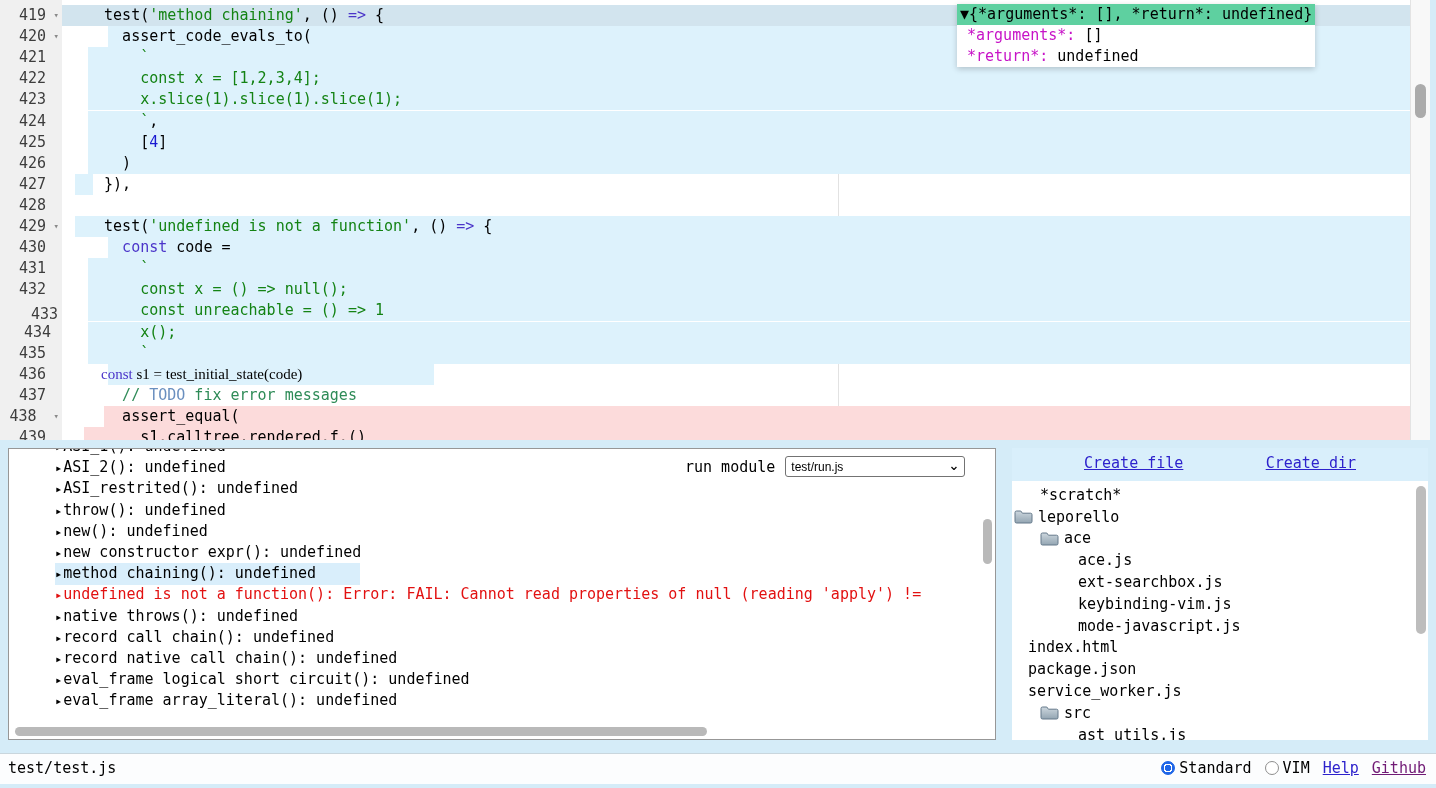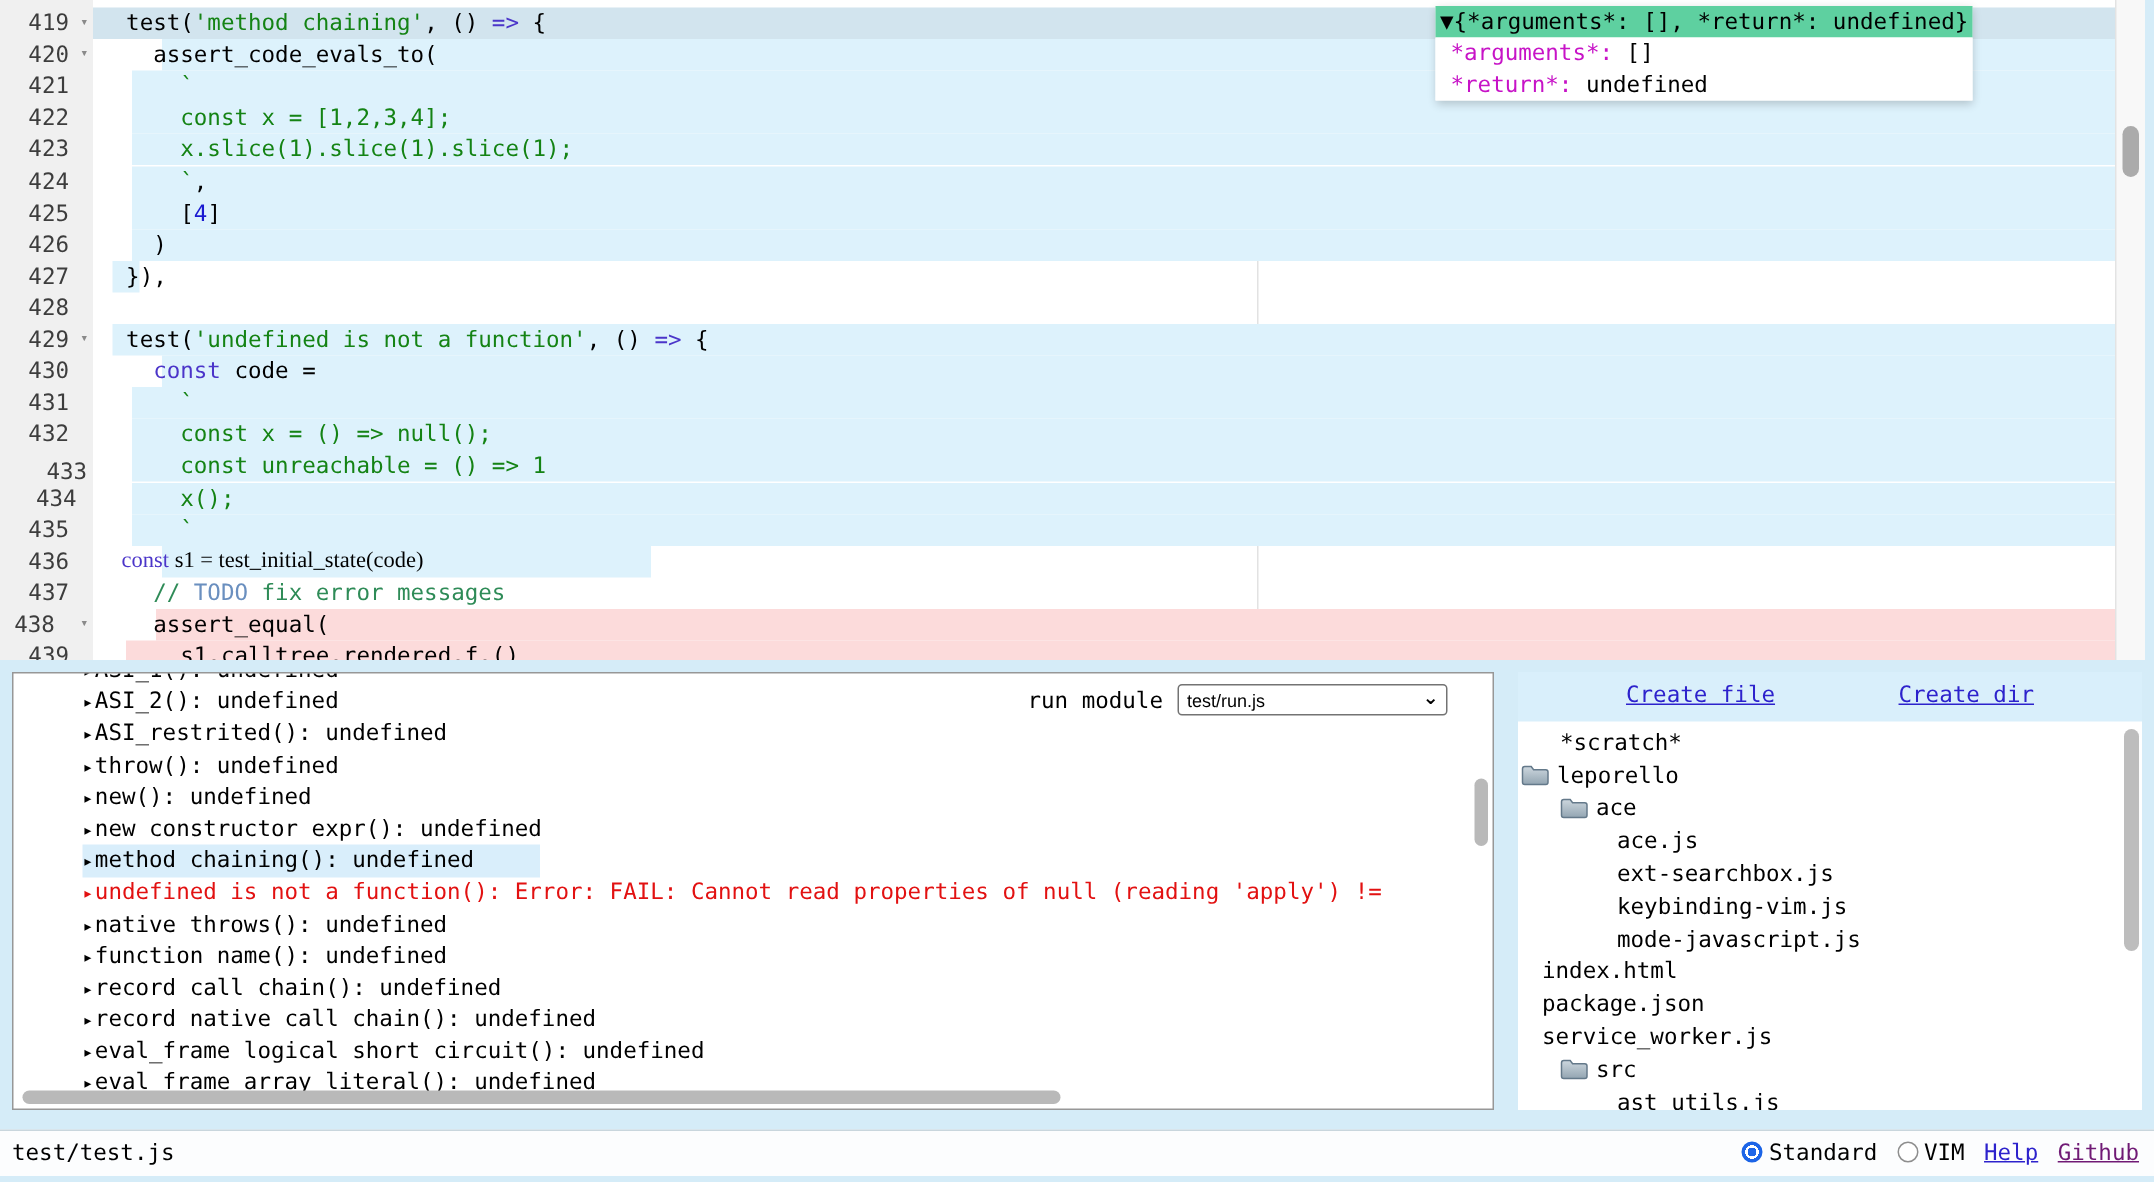--- a/index.html
+++ b/index.html
@@ -8,21 +8,21 @@
   .app{position:relative;width:1436px;height:788px;overflow:hidden;background:#d5ecf8}
 
   
   .editor{position:absolute;left:0;top:0;width:1430px;height:440px;background:#fff;overflow:hidden}
   .pm{position:absolute;left:838px;width:1px;background:#e2e2e2;z-index:0}
   .pm.a{top:174px;height:42px}.pm.b{top:364px;height:42px}
   .hl{position:absolute;height:21px;z-index:0}
   .hl-active{background:#d2e4ee}
   .hl-eval{background:#ddf2fc}
   .hl-error{background:#fcdbdb}
-  .code-line{position:absolute;left:62px;padding-left:4px;height:21px;font-size:15px;line-height:21px;white-space:pre;z-index:1}
+  .code-line{position:absolute;left:62px;padding-left:24px;height:21px;font-size:15px;line-height:21px;white-space:pre;z-index:1}
   .t{color:#000}.s{color:#148314}.k{color:#4b35c9}.n{color:#1a1ad1}.c{color:#2e8b57}.ct{color:#6a8fbf}
   .gutter{position:absolute;left:0;top:0;width:62px;height:100%;background:#f0f0f0;z-index:2}
   .gutter-line{position:absolute;width:62px;height:21px;font-size:15px;line-height:21px;color:#3d3d3d;text-align:right;padding-right:16px}
   .gutter-line .fold{position:absolute;right:3px;top:0;font-size:9px;line-height:21px;color:#8a8a8a}
   .vlane{position:absolute;right:0;top:0;width:20px;height:100%;background:#f8f8f8;border-left:1px solid #e3e3e3;z-index:3}
   .vthumb{position:absolute;left:4px;top:84px;width:11px;height:34px;background:#ababab;border-radius:6px}
   .tooltip{position:absolute;left:957px;top:4px;z-index:5;background:#fff;box-shadow:0 2px 6px rgba(0,0,0,.2);font-size:15px;line-height:21px}
   .tt-header{background:#5ed0a0;white-space:pre;padding:0 3px;color:#000}
   .tt-row{white-space:pre;padding:0 10px 0 10px;background:#fff}
   .tt-key{color:#c713c7}.tt-val{color:#000}
@@ -159,21 +159,20 @@
     <div class="crows" id="crows">
         <div class="crow"><span class="crow-inner"><span class="marker">▸</span><span>ASI_1(): undefined</span></span></div>
         <div class="crow"><span class="crow-inner"><span class="marker">▸</span><span>ASI_2(): undefined</span></span></div>
         <div class="crow"><span class="crow-inner"><span class="marker">▸</span><span>ASI_restrited(): undefined</span></span></div>
         <div class="crow"><span class="crow-inner"><span class="marker">▸</span><span>throw(): undefined</span></span></div>
         <div class="crow"><span class="crow-inner"><span class="marker">▸</span><span>new(): undefined</span></span></div>
         <div class="crow"><span class="crow-inner"><span class="marker">▸</span><span>new constructor expr(): undefined</span></span></div>
         <div class="crow"><span class="crow-inner selected"><span class="marker">▸</span><span>method chaining(): undefined</span></span></div>
         <div class="crow"><span class="crow-inner error"><span class="marker">▸</span><span>undefined is not a function(): Error: FAIL: Cannot read properties of null (reading 'apply') !=</span></span></div>
         <div class="crow"><span class="crow-inner"><span class="marker">▸</span><span>native throws(): undefined</span></span></div>
-        <div class="crow"><span class="crow-inner"><span class="marker">▸</span><span>function name(): undefined</span></span></div>
         <div class="crow"><span class="crow-inner"><span class="marker">▸</span><span>record call chain(): undefined</span></span></div>
         <div class="crow"><span class="crow-inner"><span class="marker">▸</span><span>record native call chain(): undefined</span></span></div>
         <div class="crow"><span class="crow-inner"><span class="marker">▸</span><span>eval_frame logical short circuit(): undefined</span></span></div>
         <div class="crow"><span class="crow-inner"><span class="marker">▸</span><span>eval_frame array_literal(): undefined</span></span></div>
       </div>
     <div class="run-module">
       <span>run module</span>
       <span class="select-wrap">
         <select>
           <option>test/run.js</option>

